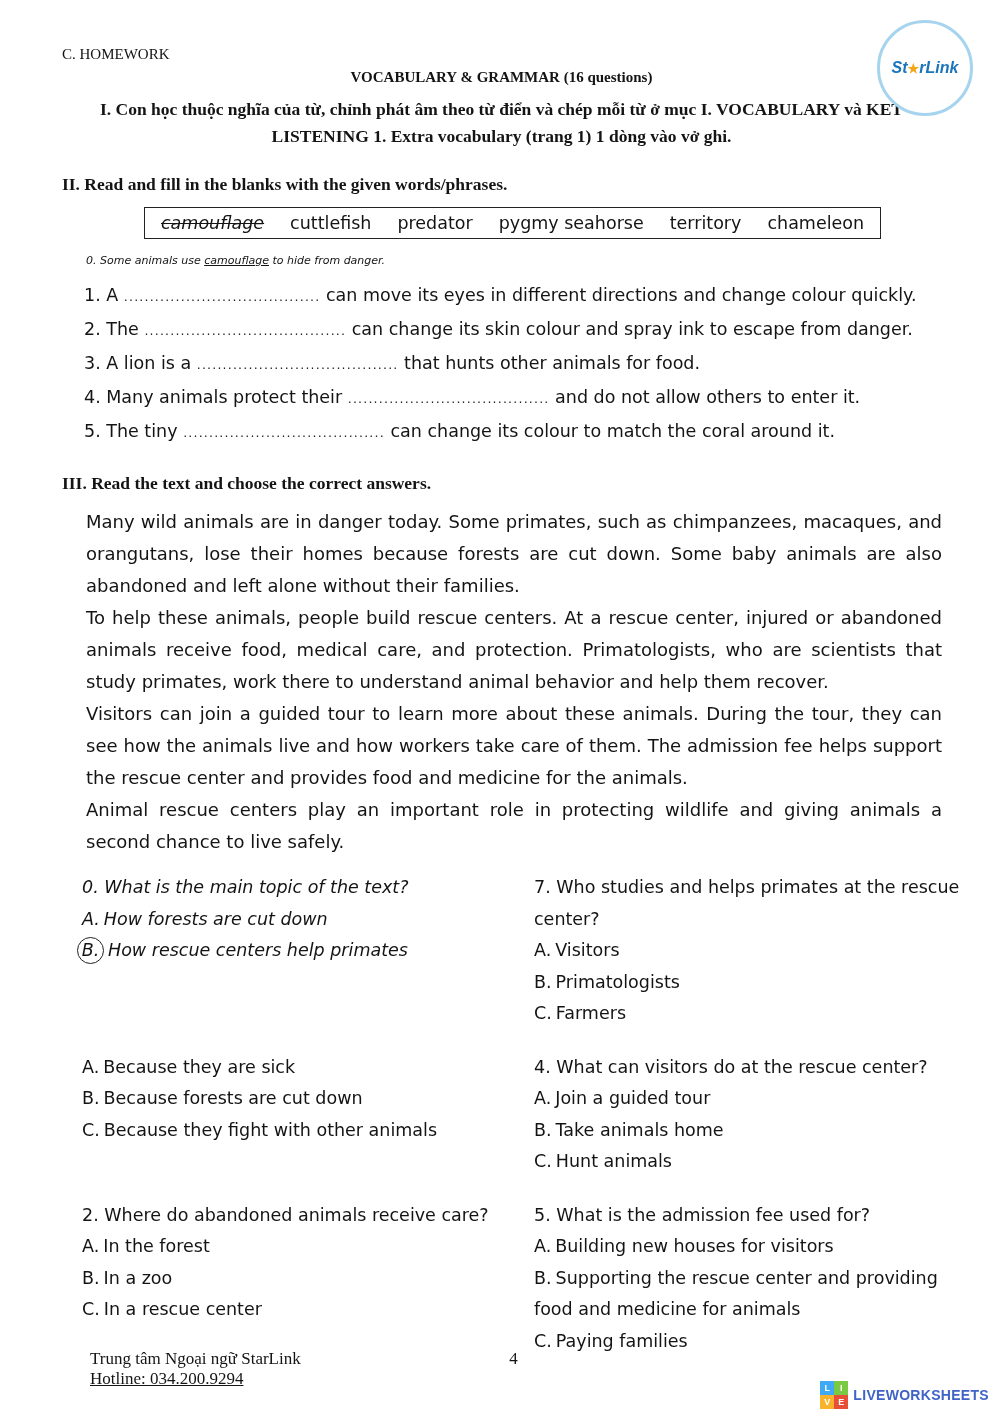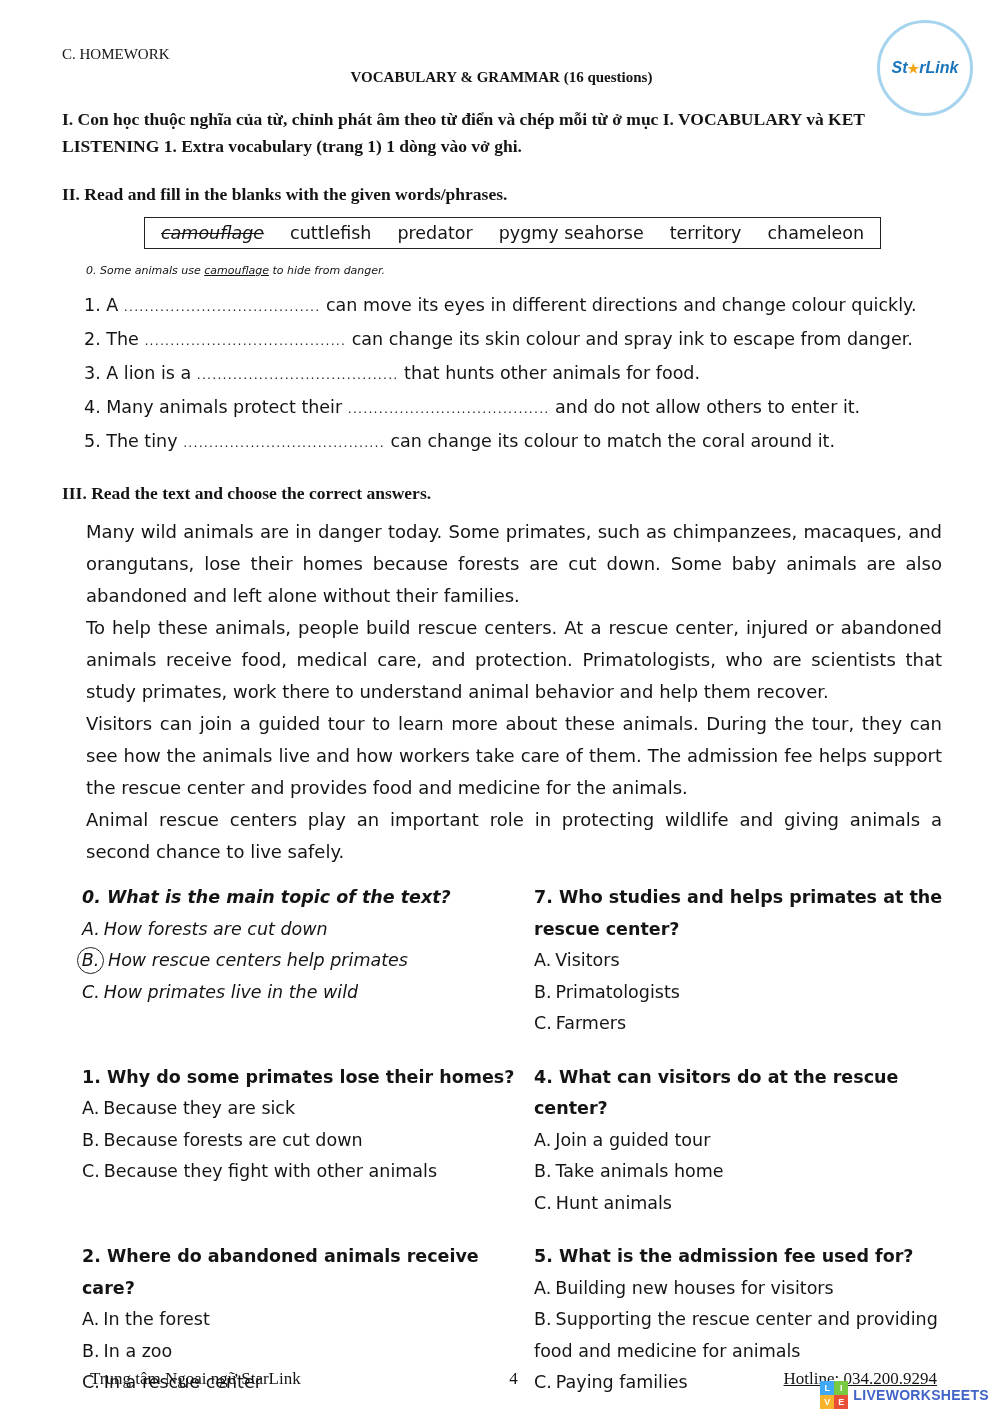--- a/index.html
+++ b/index.html
@@ -7,21 +7,21 @@
   .page {
     position:relative; width:999px; height:1413px; background:#fff;
     color:#141414; font-family:"DejaVu Sans", sans-serif; overflow:hidden;
     margin:0 auto;
   }
   .content { padding:46px 58px 0 62px; }
 
   .serif { font-family:"Liberation Serif", serif; }
   .hw-label { font-weight:normal; font-size:15px; }
   .doc-title { text-align:center; font-weight:bold; font-size:15px; margin-top:6px; }
-  .vn-intro { font-weight:bold; font-size:17.5px; line-height:27px; margin-top:20px; }
+  .vn-intro { font-weight:bold; font-size:17.5px; line-height:27px; margin-top:10px;text-align:center; }
   .sec-head { font-weight:bold; font-size:17.5px; margin-top:24px; }
 
   .word-box {
     border:1.7px solid #222; width:fit-content; margin:12px 0 6px 82px;
     padding:5px 16px; display:flex; gap:26px; font-size:17.5px; white-space:nowrap;
   }
   .struck { text-decoration:line-through; font-style:italic; }
 
   .ex-line { margin:6px 0 2px 24px; font-style:italic; font-size:11px; line-height:32px; }
   .uword { text-decoration:underline; }
@@ -29,40 +29,40 @@
   .dots { letter-spacing:1.2px; font-size:12.5px; color:#222; }
 
   .passage { margin:12px 0 0 24px; width:856px; text-align:justify; font-size:18px; line-height:32px; }
   .passage p { text-align:justify; }
 
   .questions {
     display:grid; grid-template-columns:440px 426px; column-gap:12px;
     margin:14px 0 0 20px; font-size:17.5px; line-height:31.5px;
   }
   .qblock { margin-bottom:22px; }
-  .qhead { font-weight:bold; }
+  .qhead { font-weight:normal; }
   .italic { font-style:italic; }
   .opt .letter { margin-right:4px; }
   .circled {
     display:inline-flex; width:27px; height:27px; border:1.7px solid #222;
     border-radius:50%; align-items:center; justify-content:center; margin:0 2px 0 -5px;
   }
 
   .logo {
     position:absolute; top:20px; right:26px; width:96px; height:96px;
     border-radius:50%; border:3px solid var(--logo_ring,#a6d4ee); background:#fff;
     display:flex; align-items:center; justify-content:center;
   }
   .logo-text { font-weight:bold; font-style:italic; font-size:16px; color:var(--accent_blue,#1b75bb); font-family:"Liberation Sans",sans-serif; }
   .logo-star { color:var(--star_orange,#f2a71b); font-style:normal; font-size:13px; }
 
   .footer {
     position:absolute; left:90px; right:62px; bottom:24px;
     font-family:"Liberation Serif", serif; font-size:17px;
-    display:flex; justify-content:space-between; align-items:baseline;
+    display:flex; justify-content:space-between; align-items:baseline;flex-direction:column;
   }
   .page-num { position:absolute; left:50%; transform:translateX(-50%); }
   .hotline { text-decoration:underline; }
 
   .wm { position:absolute; right:10px; bottom:4px; display:flex; align-items:center; gap:5px; }
   .wm-grid { width:28px; height:28px; display:grid; grid-template-columns:14px 14px; grid-template-rows:14px 14px; }
   .tile { display:flex; align-items:center; justify-content:center; color:#fff; font-size:9px; font-weight:bold; font-family:"Liberation Sans",sans-serif; }
   .tile-l { background:var(--tile_l,#3fa9f5); }
   .tile-i { background:var(--tile_i,#7ac943); }
   .tile-v { background:var(--tile_v,#f7b32b); }
@@ -138,40 +138,36 @@
     <div class="questions">
 
       <div class="qblock" style="grid-area:1/1">
         <div class="qhead italic">0. What is the main topic of the text?</div>
         <div class="opt italic">
           <span class="letter">A.</span><span>How forests are cut down</span>
         </div>
         <div class="opt italic">
           <span class="letter circled">B.</span><span>How rescue centers help primates</span>
         </div>
-        <div class="opt italic">
-          <span class="letter">C.</span><span>How primates live in the wild</span>
-        </div>
       </div>
 
       <div class="qblock" style="grid-area:1/2">
         <div class="qhead">7. Who studies and helps primates at the rescue center?</div>
         <div class="opt">
           <span class="letter">A.</span><span>Visitors</span>
         </div>
         <div class="opt">
           <span class="letter">B.</span><span>Primatologists</span>
         </div>
         <div class="opt">
           <span class="letter">C.</span><span>Farmers</span>
         </div>
       </div>
 
       <div class="qblock" style="grid-area:2/1">
-        <div class="qhead">1. Why do some primates lose their homes?</div>
         <div class="opt">
           <span class="letter">A.</span><span>Because they are sick</span>
         </div>
         <div class="opt">
           <span class="letter">B.</span><span>Because forests are cut down</span>
         </div>
         <div class="opt">
           <span class="letter">C.</span><span>Because they fight with other animals</span>
         </div>
       </div>

